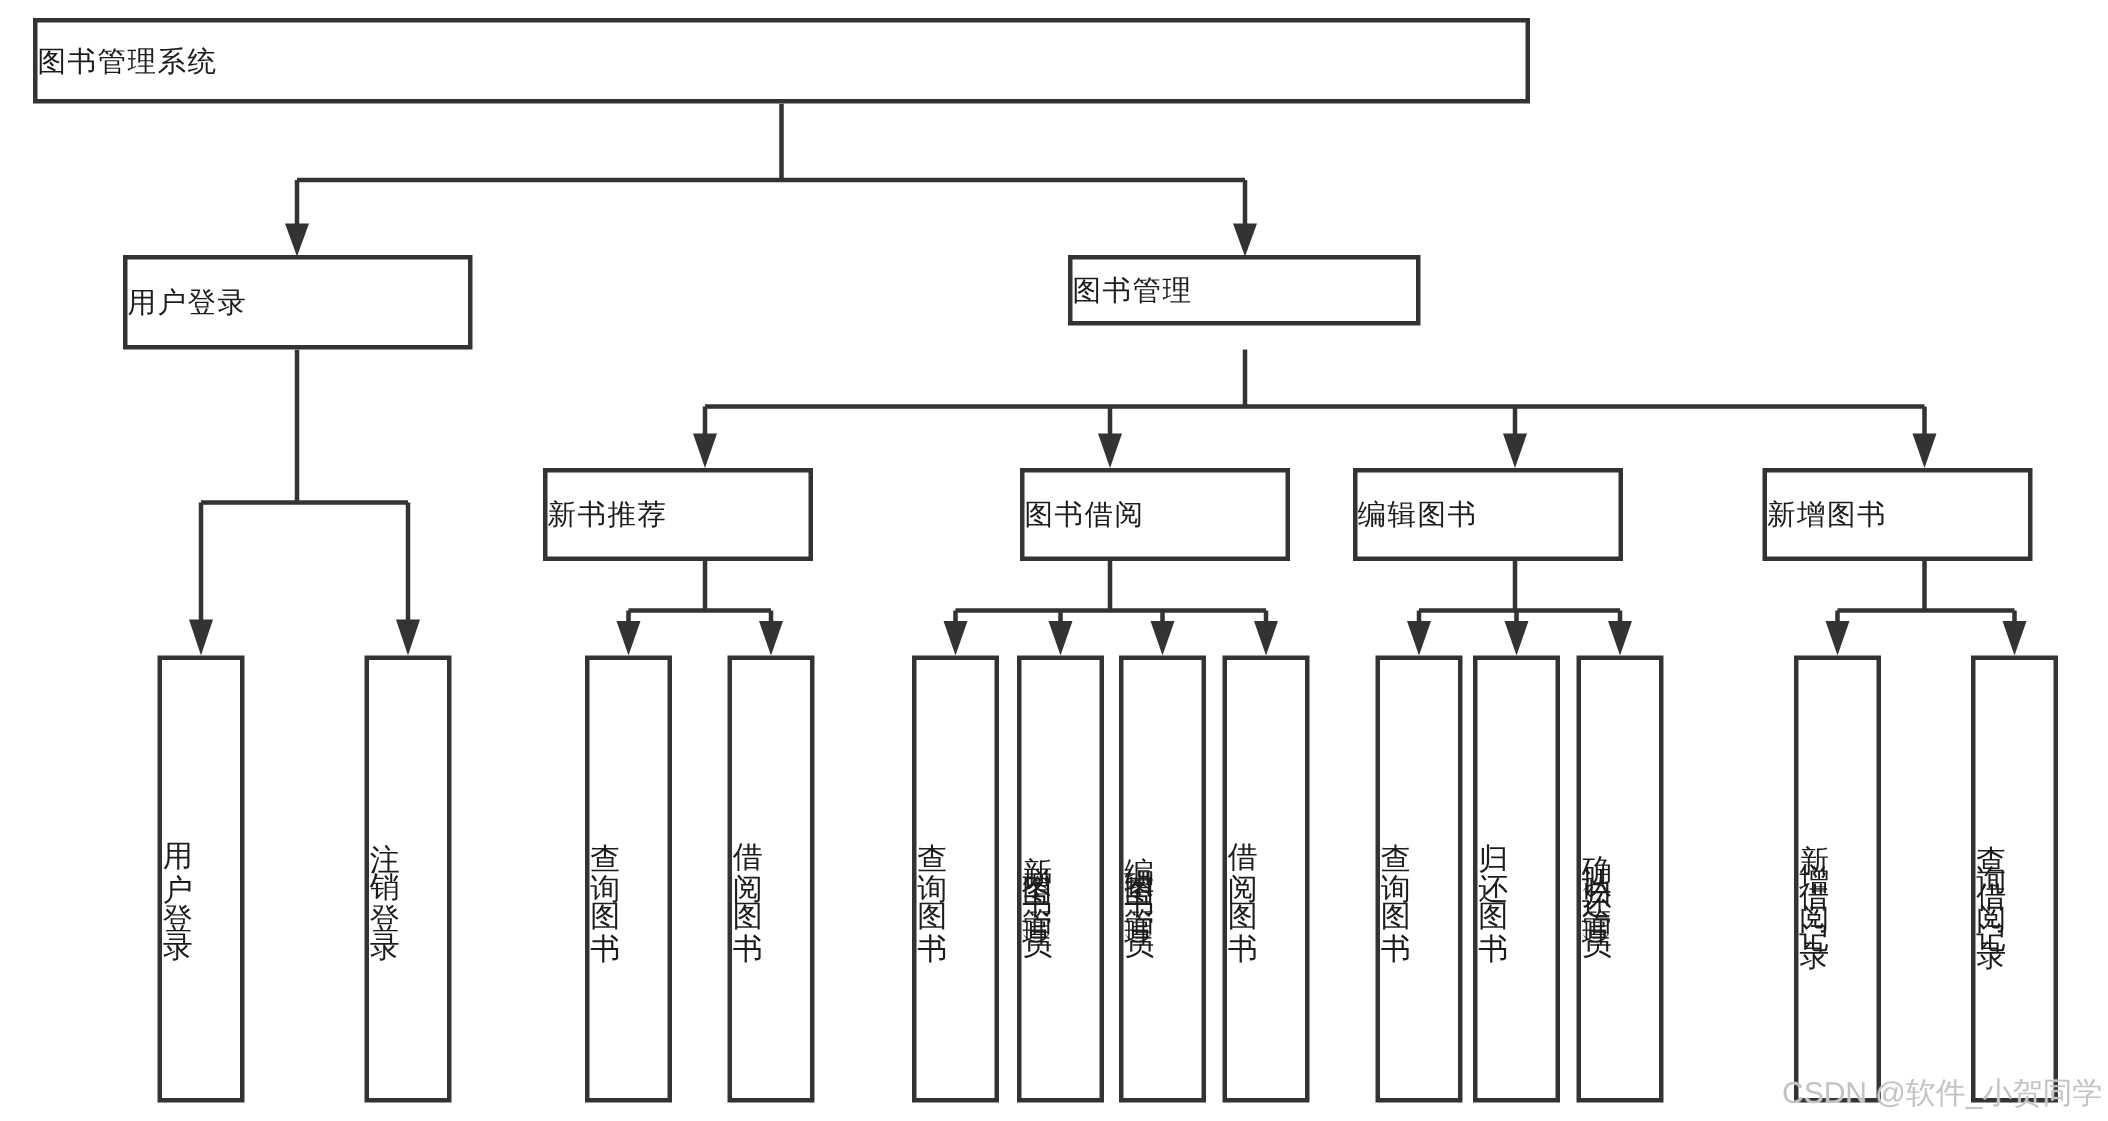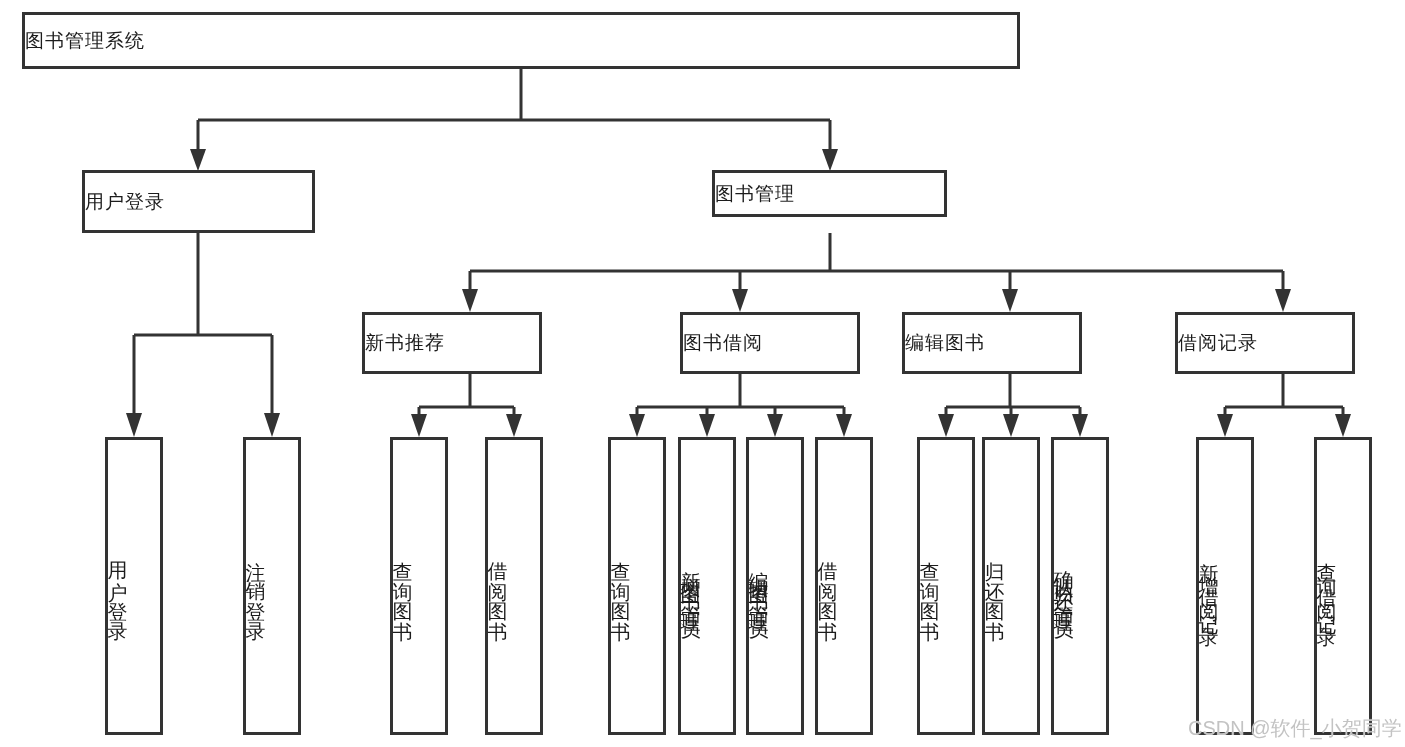--- a/index.html
+++ b/index.html
@@ -122,21 +122,21 @@
   <div class="node lvl3" style="left:362px;">
     <span class="lbl">新书推荐</span>
   </div>
   <div class="node lvl3" style="left:632px;margin-left:48px;">
     <span class="lbl">图书借阅</span>
   </div>
   <div class="node lvl3" style="left:902px;">
     <span class="lbl">编辑图书</span>
   </div>
   <div class="node lvl3" style="left:1175px;">
-    <span class="lbl">借阅记录</span>
+    <span class="lbl">新增图书</span>
   </div>
 
   <div class="node leaf" style="left:105px;">
     <span class="vtext ls-a">用户登录</span>
   </div>
   <div class="node leaf" style="left:243px;">
     <span class="vtext ls-a">注销登录</span>
   </div>
 
   <div class="node leaf" style="left:390px;">

